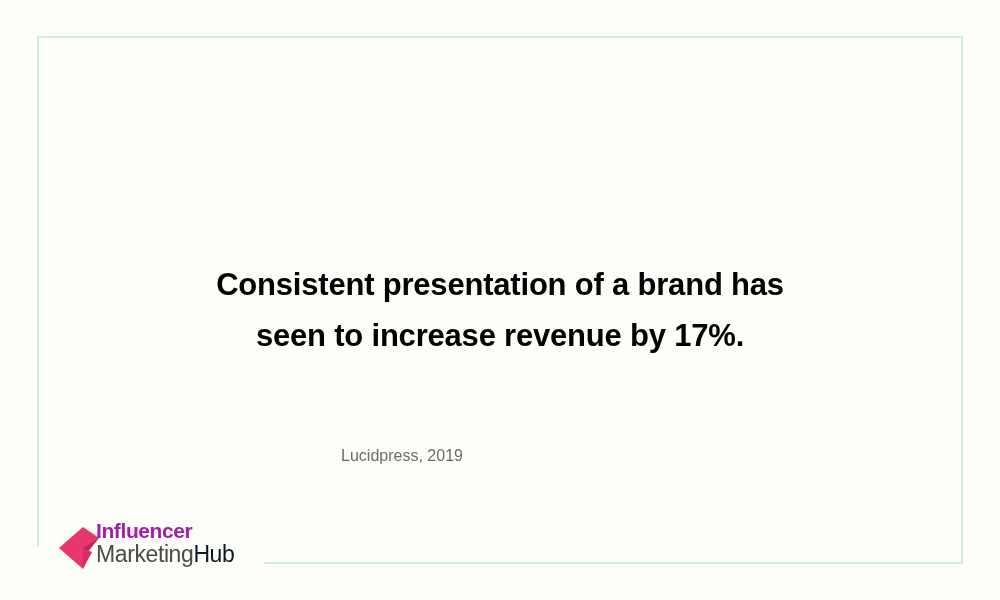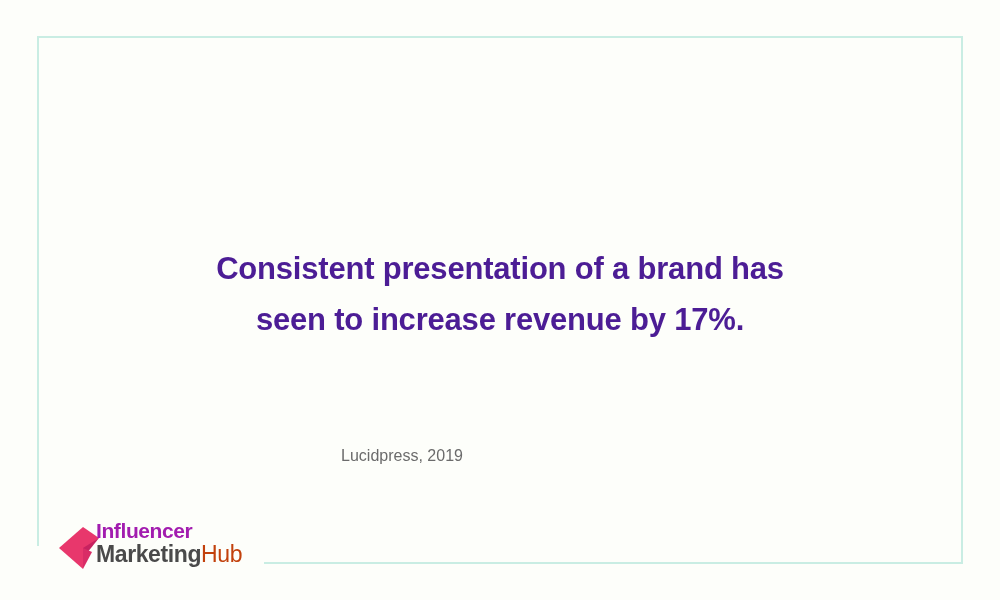--- a/index.html
+++ b/index.html
@@ -58,22 +58,22 @@
 
   
   .quote-block {
     position: absolute;
     left: 0;
     top: 243px;
     width: 1000px;
     text-align: center;
   }
   .quote-text {
-    margin: 0;
-    color: #4c1d95;
+    margin: 16px;
+    color: #000000;
     font-family: "Liberation Sans", sans-serif;
     font-size: 31px;
     font-weight: bold;
     line-height: 51px;
     letter-spacing: -0.2px;
   }
   .quote-line {
     display: block;
   }
 
@@ -121,22 +121,22 @@
   }
   .logo-line2 {
     display: block;
     margin-top: 2px;
     font-family: "Liberation Sans", sans-serif;
     font-size: 23px;
     font-weight: normal;
     letter-spacing: -0.4px;
     white-space: nowrap;
   }
-  .logo-marketing { color: #4a4a4a; font-weight: bold; }
-  .logo-hub { color: #c2410c; }
+  .logo-marketing { color: #4a4a4a; }
+  .logo-hub { color: #0f172a; }
 </style>
 </head>
 <body>
 
 <div class="slide">
 
   <div class="frame-top"></div>
   <div class="frame-right"></div>
   <div class="frame-left"></div>
   <div class="frame-bottom"></div>

